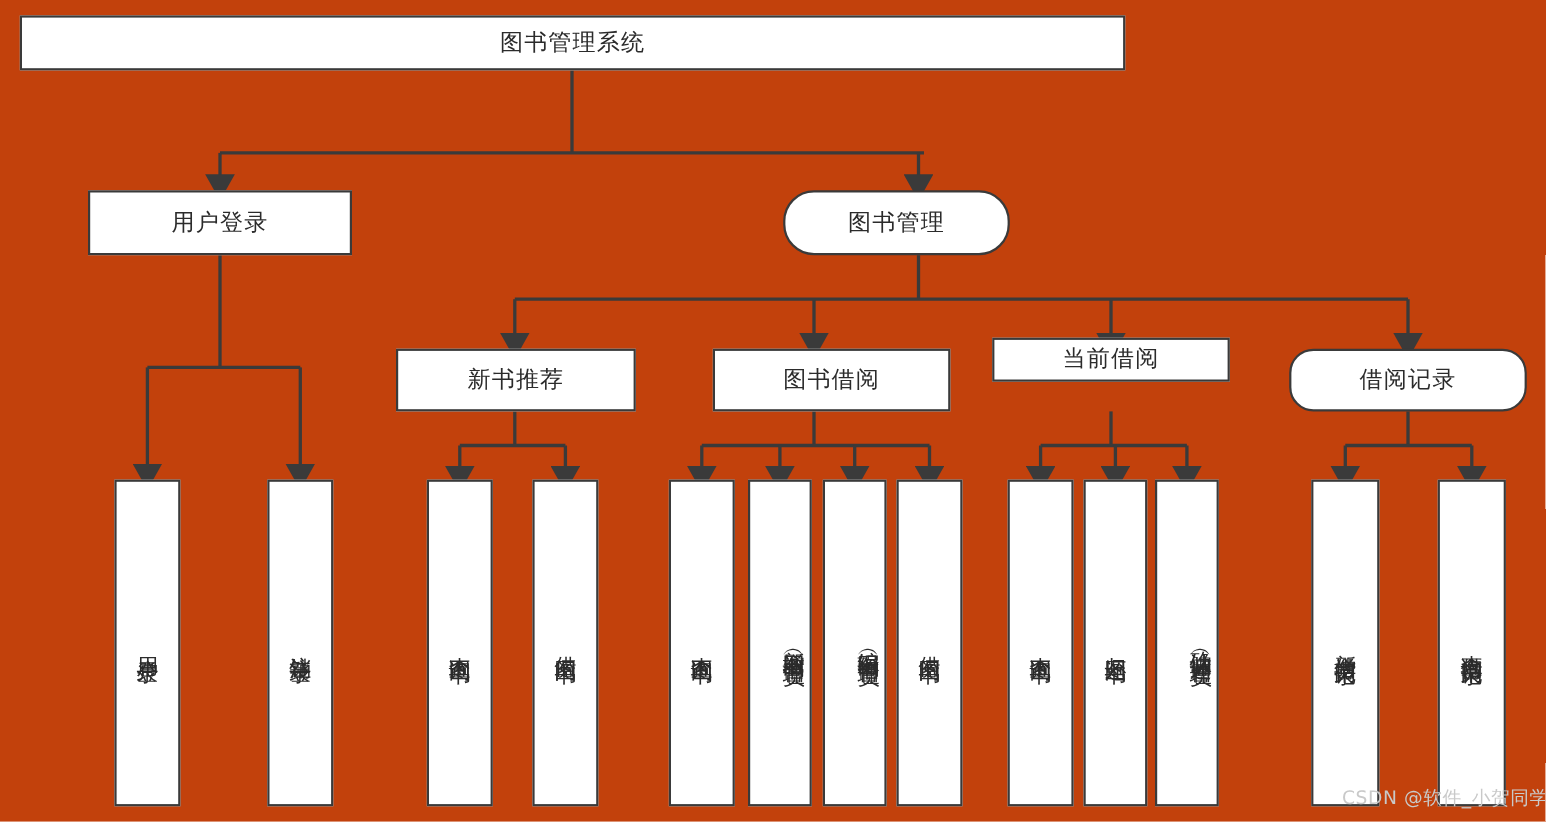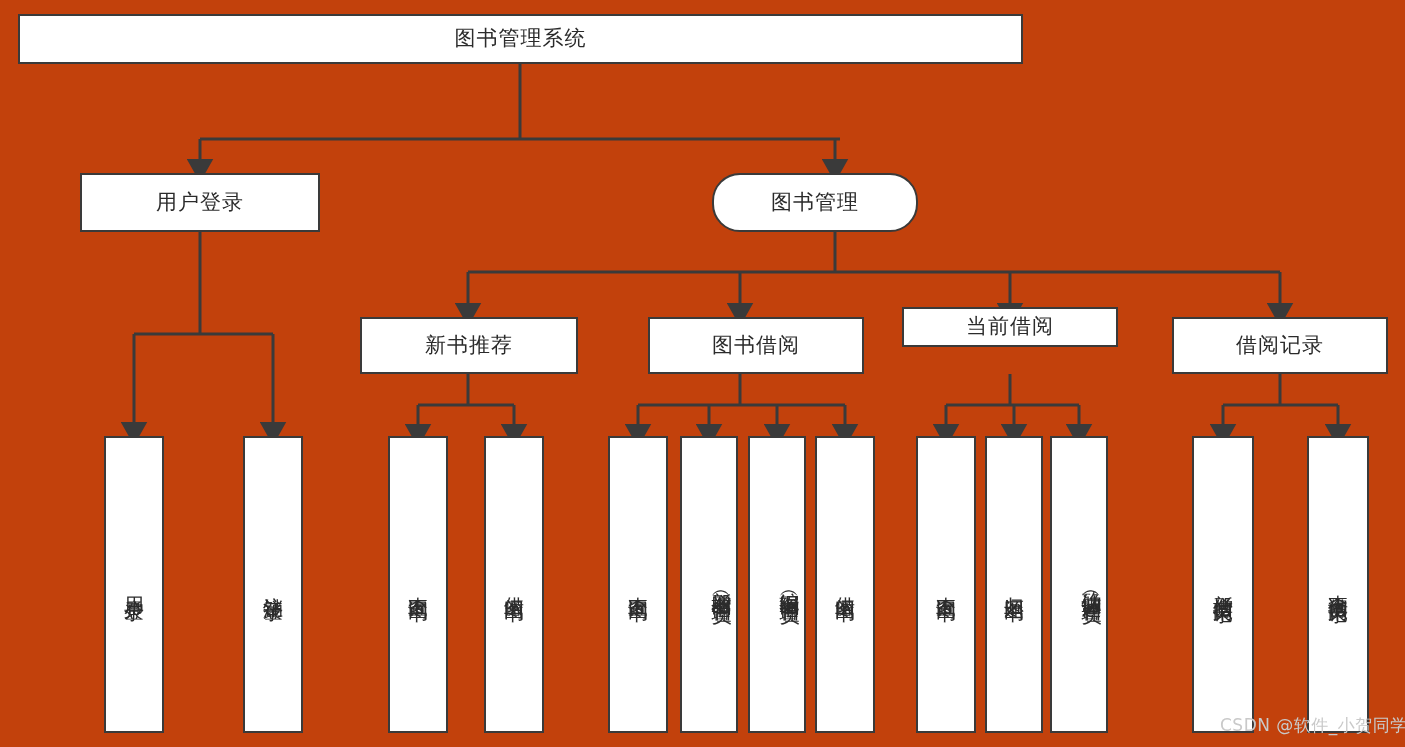--- a/index.html
+++ b/index.html
@@ -70,21 +70,21 @@
   </svg>
 
   <div class="node h" style="left: 18px; top: 14px; width: 1005px; height: 50px;">图书管理系统</div>
 
   <div class="node h" style="left: 80px; top: 173px; width: 240px; height: 59px;">用户登录</div>
   <div class="node h" style="left: 712px; top: 173px; width: 206px; height: 59px; border-radius: 28px;">图书管理</div>
 
   <div class="node h" style="left: 360px; top: 317px; width: 218px; height: 57px;">新书推荐</div>
   <div class="node h" style="left: 632px; top: 317px; width: 216px; height: 57px; margin-left: 16px;">图书借阅</div>
   <div class="node h" style="left: 902px; top: 307px; width: 216px; height: 40px;">当前借阅</div>
-  <div class="node h" style="left: 1172px; top: 317px; width: 216px; height: 57px;">借阅记录</div>
+  <div class="node h" style="left: 1172px; top: 317px; width: 216px; height: 57px; border-radius: 22px;">借阅记录</div>
 
   <div class="node v" style="left: 104px; top: 436px; width: 60px; height: 297px;">用户登录</div>
   <div class="node v" style="left: 243px; top: 436px; width: 60px; height: 297px;">注销登录</div>
   <div class="node v" style="left: 388px; top: 436px; width: 60px; height: 297px;">查询图书</div>
   <div class="node v" style="left: 484px; top: 436px; width: 60px; height: 297px;">借阅图书</div>
   <div class="node v" style="left: 608px; top: 436px; width: 60px; height: 297px;">查询图书</div>
   <div class="node v top" style="left: 680px; top: 436px; width: 58px; height: 297px;">新增图书（管理员）</div>
   <div class="node v top" style="left: 748px; top: 436px; width: 58px; height: 297px;">编辑图书（管理员）</div>
   <div class="node v" style="left: 815px; top: 436px; width: 60px; height: 297px;">借阅图书</div>
   <div class="node v" style="left: 916px; top: 436px; width: 60px; height: 297px;">查询图书</div>

